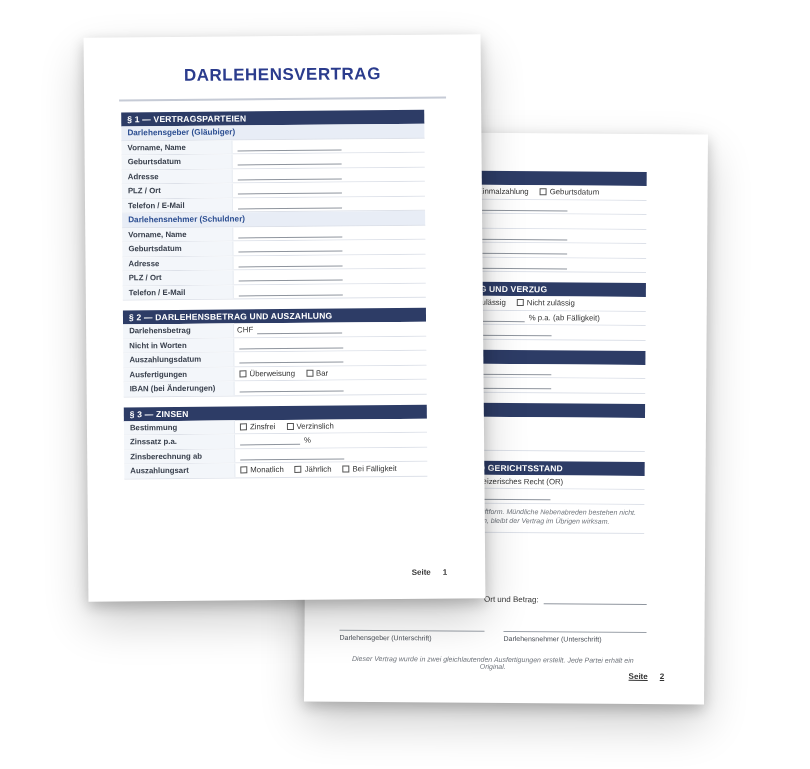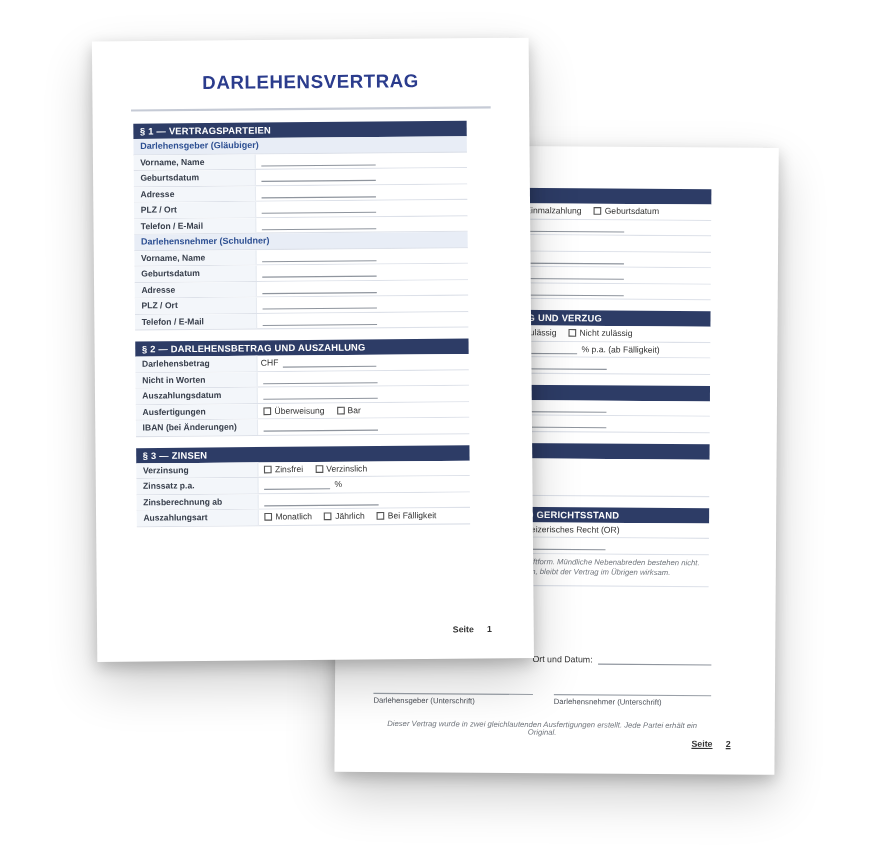--- a/index.html
+++ b/index.html
@@ -150,21 +150,21 @@
           <div class="lbl"></div>
           <div class="val">
             <span class="uline" style="width: 85px;"></span>
           </div>
         </div>
         <div class="row para">Änderungen dieses Vertrags bedürfen der Schriftform. Mündliche Nebenabreden bestehen nicht. Sollte eine Bestimmung unwirksam sein, bleibt der Vertrag im Übrigen wirksam.</div>
       </div>
 
     <div class="p2bottom">
       <div class="ortrow">
-        <span>Ort und Datum:</span>
+        <span>Ort und Betrag:</span>
         <span class="uline"></span>
       </div>
       <div class="sigrow">
         <div class="sigcol l">
           <div class="sigline"></div>
           <div class="siglabel">Darlehensgeber (Unterschrift)</div>
         </div>
         <div class="sigcol r">
           <div class="sigline"></div>
           <div class="siglabel">Darlehensnehmer (Unterschrift)</div>
@@ -279,21 +279,21 @@
         </div>
         <div class="row">
           <div class="lbl">IBAN (bei Änderungen)</div>
           <div class="val">
             <span class="uline" style="width: 104px;"></span>
           </div>
         </div>
         <div class="gap"></div>
         <div class="bar">§ 3 — ZINSEN</div>
         <div class="row">
-          <div class="lbl">Verzinsung</div>
+          <div class="lbl">Bestimmung</div>
           <div class="val">
             <span class="cb"></span>
             <span class="ckl">Zinsfrei</span>
             <span class="cb"></span>
             <span class="ckl">Verzinslich</span>
           </div>
         </div>
         <div class="row">
           <div class="lbl">Zinssatz p.a.</div>
           <div class="val">

